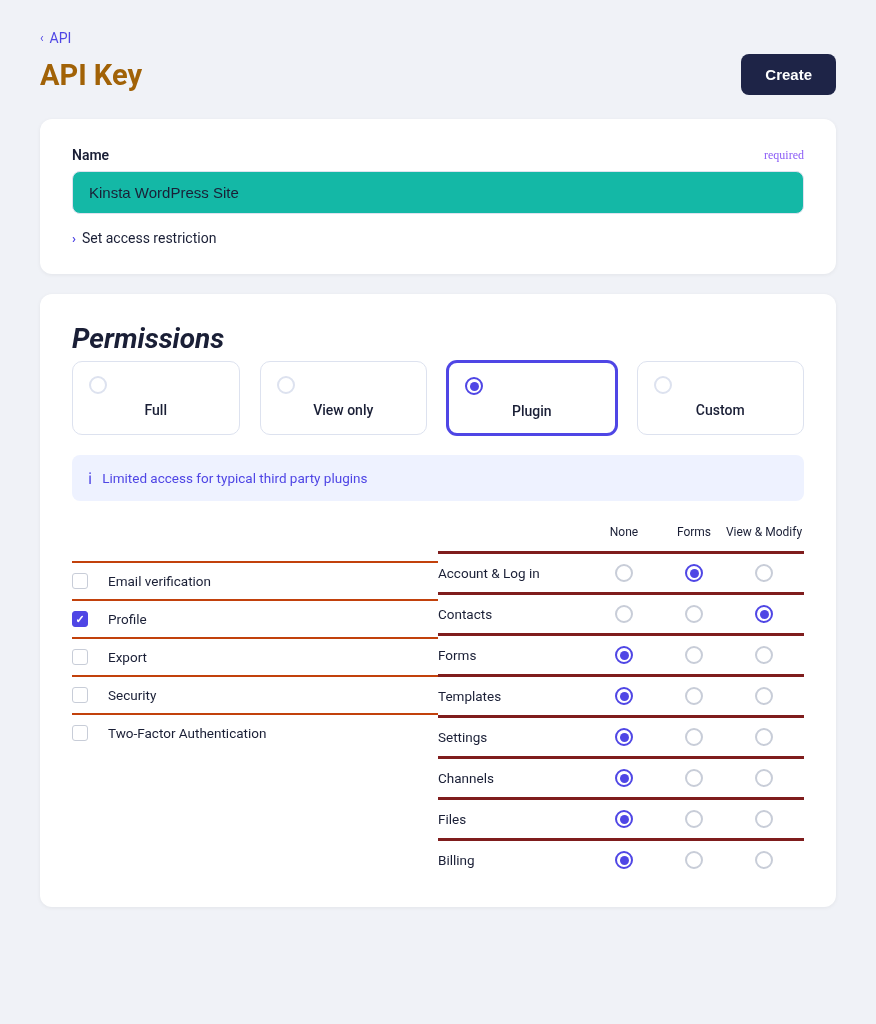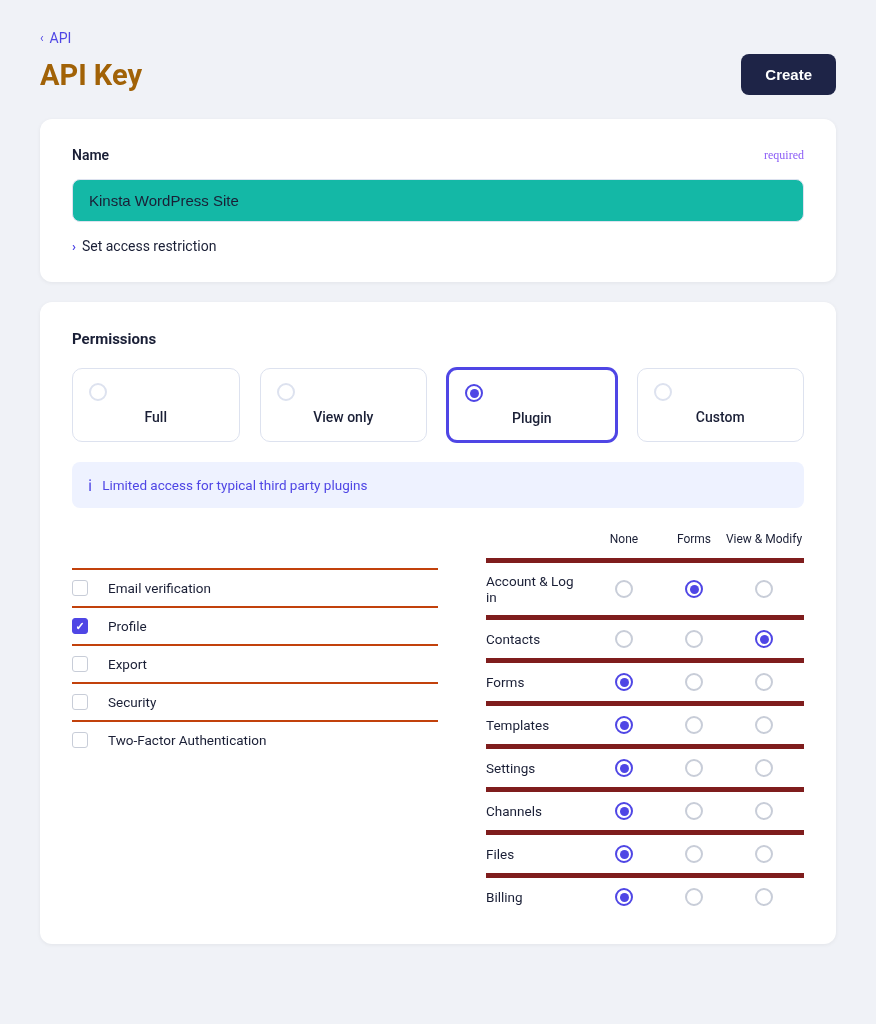--- a/index.html
+++ b/index.html
@@ -60,21 +60,21 @@
       padding: 28px 32px;
       margin-bottom: 20px;
       box-shadow: 0 1px 4px rgba(0,0,0,0.06);
     }
 
     
     .field-label {
       display: flex;
       justify-content: space-between;
       align-items: center;
-      margin-bottom: 16px;
+      margin-bottom: 8px;
     }
     .field-label-text {
       font-size: 14px;
       font-weight: 600;
       color: #1a1f36;
     }
     .field-required {
       font-size: 12px;
       color: #8b5cf6;
       font-family: Liberation Serif, serif;
@@ -101,24 +101,25 @@
       cursor: pointer;
     }
     .access-chevron {
       color: #4f46e5;
       font-size: 13px;
       font-weight: 700;
     }
 
     
     .permissions-title {
-      font-size: 15px;
+      font-size: 28px;
       font-weight: 700;
       color: #1a1f36;
-      margin-bottom: 20px;
+      margin-bottom: 6px;
+      font-style: italic;
     }
 
     
     .perm-types {
       display: flex;
       gap: 20px;
       margin-bottom: 20px;
     }
     .perm-type {
       flex: 1;
@@ -225,22 +226,21 @@
       font-size: 13.5px;
       color: #1a1f36;
     }
 
     
     .right-perm-row {
       display: grid;
       grid-template-columns: 1fr 80px 60px 80px;
       align-items: center;
       padding: 10px 0;
-      border-top: 5px solid #7f1d1d;
-      margin-left: 48px;
+      border-top: 3px solid #7f1d1d;
     }
     .right-perm-row:first-child { border-top: none; }
 
     .perm-radio {
       width: 18px;
       height: 18px;
       border-radius: 50%;
       border: 2px solid #c8cdd8;
       background: #fff;
       display: flex;

